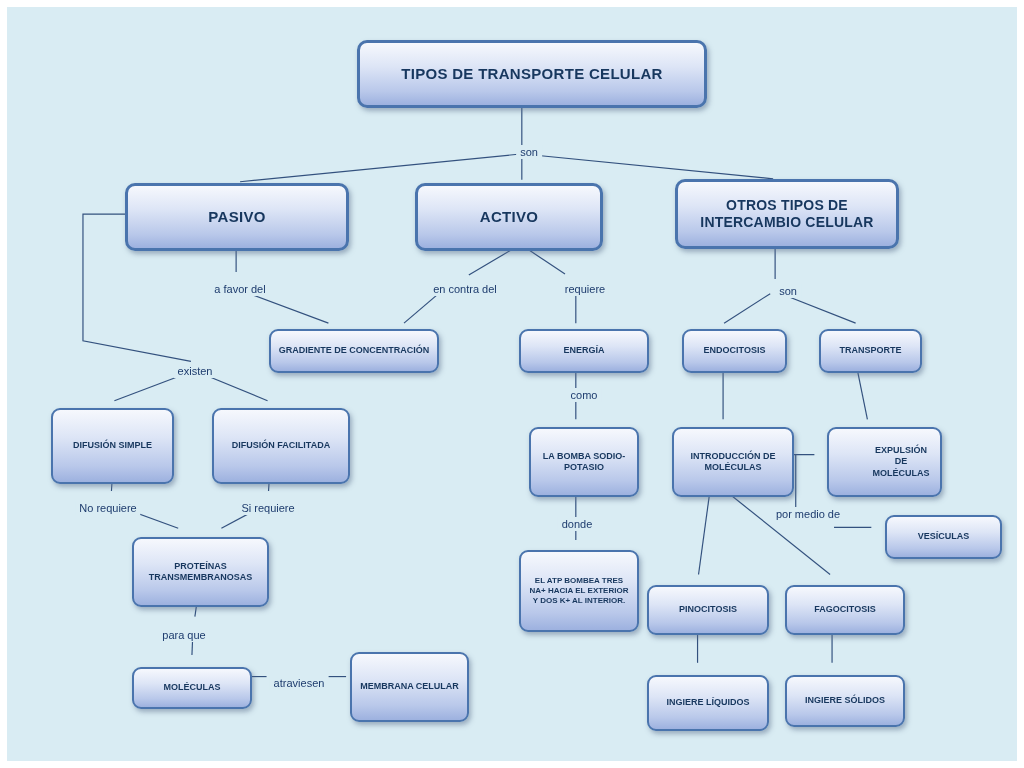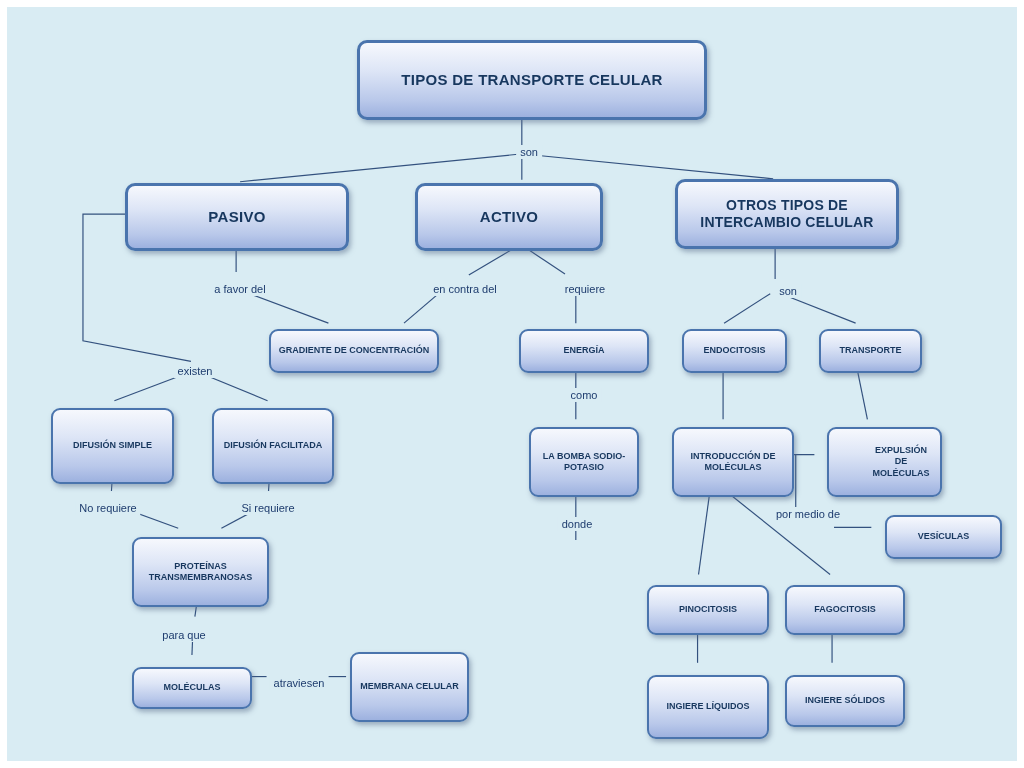--- a/index.html
+++ b/index.html
@@ -92,49 +92,50 @@
       <line x1="257" y1="509" x2="216" y2="531"></line>
 
       <line x1="192" y1="600" x2="189" y2="621"></line>
       <line x1="187" y1="636" x2="186" y2="660"></line>
 
       <line x1="245" y1="682" x2="262" y2="682"></line>
       <line x1="322" y1="682" x2="343" y2="682"></line>
     </g>
   </svg>
 
-  <div class="node node-lg" style="left:350px;top:33px;width:350px;height:80px;">TIPOS DE TRANSPORTE CELULAR</div>
+  <div class="node node-lg" style="left:350px;top:33px;width:350px;height:68px;">TIPOS DE TRANSPORTE CELULAR</div>
 
   <div class="node node-lg" style="left:118px;top:176px;width:224px;height:68px;">PASIVO</div>
   <div class="node node-lg" style="left:408px;top:176px;width:188px;height:68px;">ACTIVO</div>
   <div class="node node-md" style="left:668px;top:172px;width:224px;height:70px;">OTROS TIPOS DE INTERCAMBIO CELULAR</div>
 
   <div class="node node-sm" style="left:262px;top:322px;width:170px;height:44px;">GRADIENTE DE CONCENTRACIÓN</div>
   <div class="node node-sm" style="left:512px;top:322px;width:130px;height:44px;">ENERGÍA</div>
   <div class="node node-sm" style="left:675px;top:322px;width:105px;height:44px;">ENDOCITOSIS</div>
   <div class="node node-sm" style="left:812px;top:322px;width:103px;height:44px;">TRANSPORTE</div>
 
   <div class="node node-sm" style="left:44px;top:401px;width:123px;height:76px;">DIFUSIÓN SIMPLE</div>
-  <div class="node node-sm" style="left:205px;top:401px;width:122px;height:76px;">DIFUSIÓN FACILITADA</div>
+  <div class="node node-sm" style="left:205px;top:401px;width:138px;height:76px;">DIFUSIÓN FACILITADA</div>
 
   <div class="node node-sm" style="left:522px;top:420px;width:110px;height:70px;">LA BOMBA SODIO-POTASIO</div>
   <div class="node node-sm" style="left:665px;top:420px;width:122px;height:70px;">INTRODUCCIÓN DE MOLÉCULAS</div>
   <div class="node node-sm" style="left:820px;top:420px;width:115px;height:70px;padding-left:40px;">EXPULSIÓN DE MOLÉCULAS</div>
 
+  <div class="node node-xs" style="left:512px;top:543px;width:120px;height:82px;">EL ATP BOMBEA TRES NA+ HACIA EL EXTERIOR Y DOS K+ AL INTERIOR.</div>
   <div class="node node-sm" style="left:878px;top:508px;width:117px;height:44px;">VESÍCULAS</div>
 
   <div class="node node-sm" style="left:125px;top:530px;width:137px;height:70px;">PROTEÍNAS TRANSMEMBRANOSAS</div>
 
   <div class="node node-sm" style="left:640px;top:578px;width:122px;height:50px;">PINOCITOSIS</div>
   <div class="node node-sm" style="left:778px;top:578px;width:120px;height:50px;">FAGOCITOSIS</div>
 
   <div class="node node-sm" style="left:125px;top:660px;width:120px;height:42px;">MOLÉCULAS</div>
   <div class="node node-sm" style="left:343px;top:645px;width:119px;height:70px;">MEMBRANA CELULAR</div>
 
-  <div class="node node-sm" style="left:640px;top:668px;width:122px;height:64px;">INGIERE LÍQUIDOS</div>
+  <div class="node node-sm" style="left:640px;top:668px;width:122px;height:56px;">INGIERE LÍQUIDOS</div>
   <div class="node node-sm" style="left:778px;top:668px;width:120px;height:52px;">INGIERE SÓLIDOS</div>
 
   <div class="edge-label" style="left:522px;top:138px;">son</div>
   <div class="edge-label" style="left:233px;top:275px;">a favor del</div>
   <div class="edge-label" style="left:458px;top:275px;">en contra  del</div>
   <div class="edge-label" style="left:578px;top:275px;">requiere</div>
   <div class="edge-label" style="left:781px;top:277px;">son</div>
   <div class="edge-label" style="left:188px;top:357px;">existen</div>
   <div class="edge-label" style="left:577px;top:381px;">como</div>
   <div class="edge-label" style="left:570px;top:510px;">donde</div>

